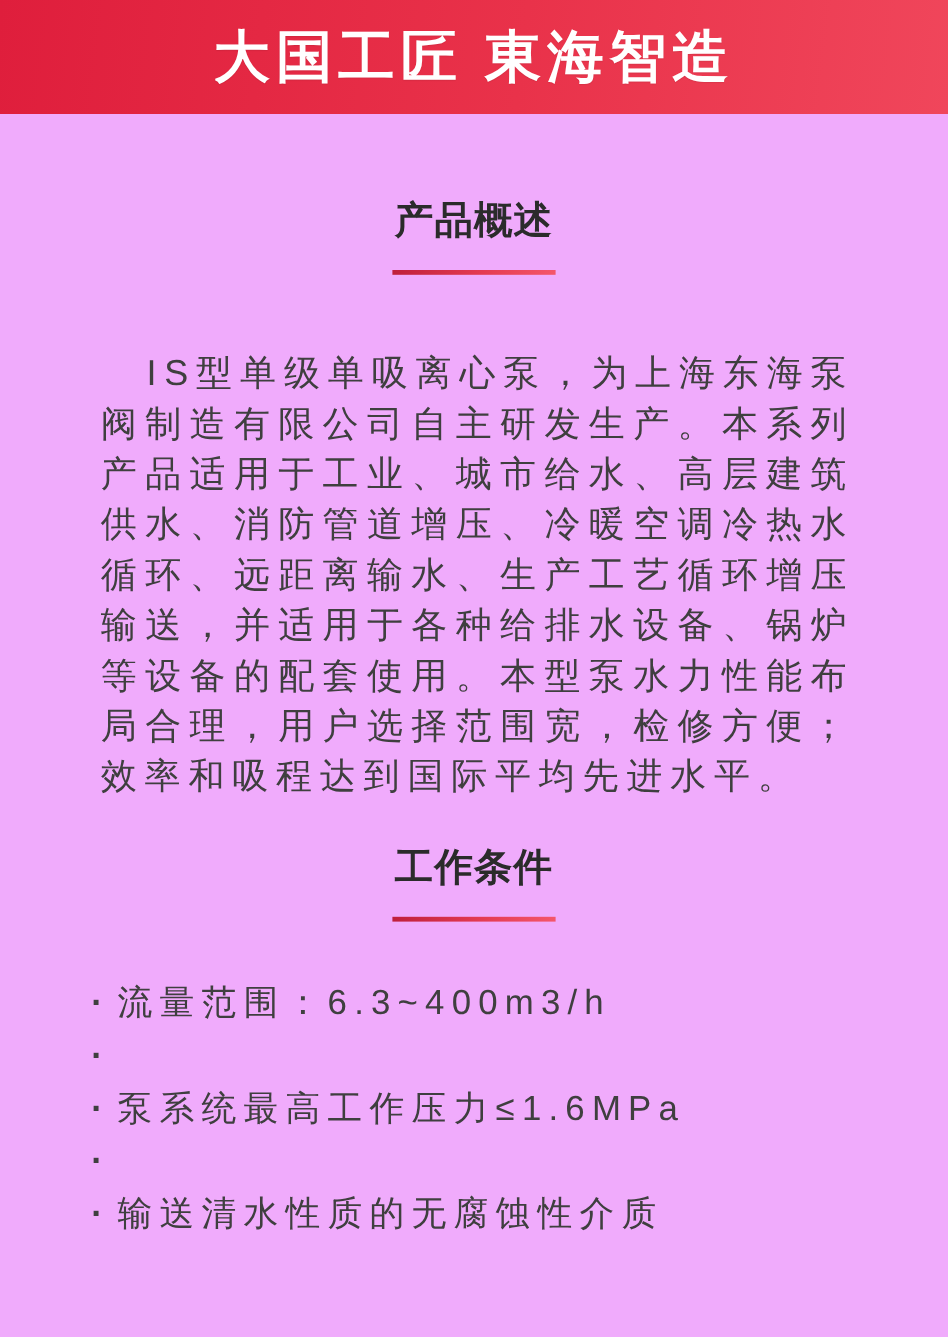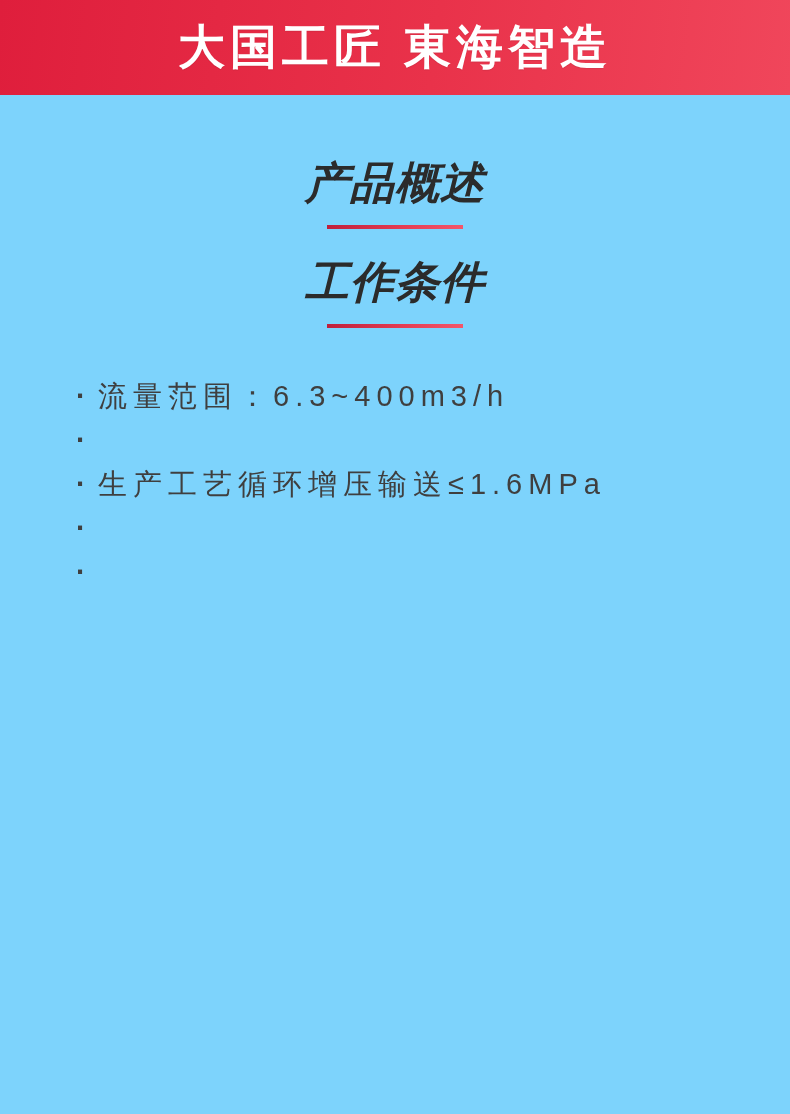--- a/index.html
+++ b/index.html
@@ -5,21 +5,21 @@
   html, body {
     margin: 0;
     padding: 0;
     background: #ffffff;
     font-family: "Liberation Sans", sans-serif;
   }
   .page {
     position: relative;
     width: 790px;
     height: 1114px;
-    background: #7dd3fc;
+    background: #f0abfc;
     overflow: hidden;
     margin: 0 auto;
   }
   
   .banner {
     width: 790px;
     height: 95px;
     background: linear-gradient(97deg, #df1e3c 0%, #e9324a 55%, #f0465b 100%);
     display: flex;
     align-items: center;
@@ -31,26 +31,25 @@
     font-size: 47px;
     font-weight: bold;
     letter-spacing: 5px;
     white-space: pre;
     text-shadow: 0 1px 1px rgba(0,0,0,0.08);
   }
   
   .section-title {
     margin: 0;
     text-align: center;
-    font-size: 44px;
+    font-size: 32px;
     line-height: 52px;
     font-weight: bold;
     color: #2b2b2b;
     letter-spacing: 1px;
-    font-style: italic;
   }
   .section-overview .section-title { margin-top: 62px; }
   .section-conditions .section-title { margin-top: 27px; }
   .title-underline {
     width: 136px;
     height: 4px;
     margin: 16px auto 0 auto;
     background: linear-gradient(90deg, #bf1f3b 0%, #e43b52 55%, #f4566a 100%);
   }
   
@@ -93,40 +92,42 @@
 
 <div class="page">
 
   <header class="banner">
     <h1 class="banner-title">大国工匠 東海智造</h1>
   </header>
 
   <section class="section-overview">
     <h2 class="section-title">产品概述</h2>
     <div class="title-underline"></div>
+    <p class="overview-paragraph">IS型单级单吸离心泵，为上海东海泵阀制造有限公司自主研发生产。本系列产品适用于工业、城市给水、高层建筑供水、消防管道增压、冷暖空调冷热水循环、远距离输水、生产工艺循环增压输送，并适用于各种给排水设备、锅炉等设备的配套使用。本型泵水力性能布局合理，用户选择范围宽，检修方便；效率和吸程达到国际平均先进水平。</p>
   </section>
 
   <section class="section-conditions">
     <h2 class="section-title">工作条件</h2>
     <div class="title-underline"></div>
 
     <ul class="conditions-list">
       <li class="condition-item">
         <span class="bullet-dot">·</span>
         <span class="condition-text">流量范围：6.3~400m3/h</span>
       </li>
       <li class="condition-item">
         <span class="bullet-dot">·</span>
       </li>
       <li class="condition-item">
         <span class="bullet-dot">·</span>
-        <span class="condition-text">生产工艺循环增压输送≤1.6MPa</span>
+        <span class="condition-text">泵系统最高工作压力≤1.6MPa</span>
       </li>
       <li class="condition-item">
         <span class="bullet-dot">·</span>
       </li>
       <li class="condition-item">
         <span class="bullet-dot">·</span>
+        <span class="condition-text">输送清水性质的无腐蚀性介质</span>
       </li>
     </ul>
   </section>
 
 </div>
 
 </body></html>

